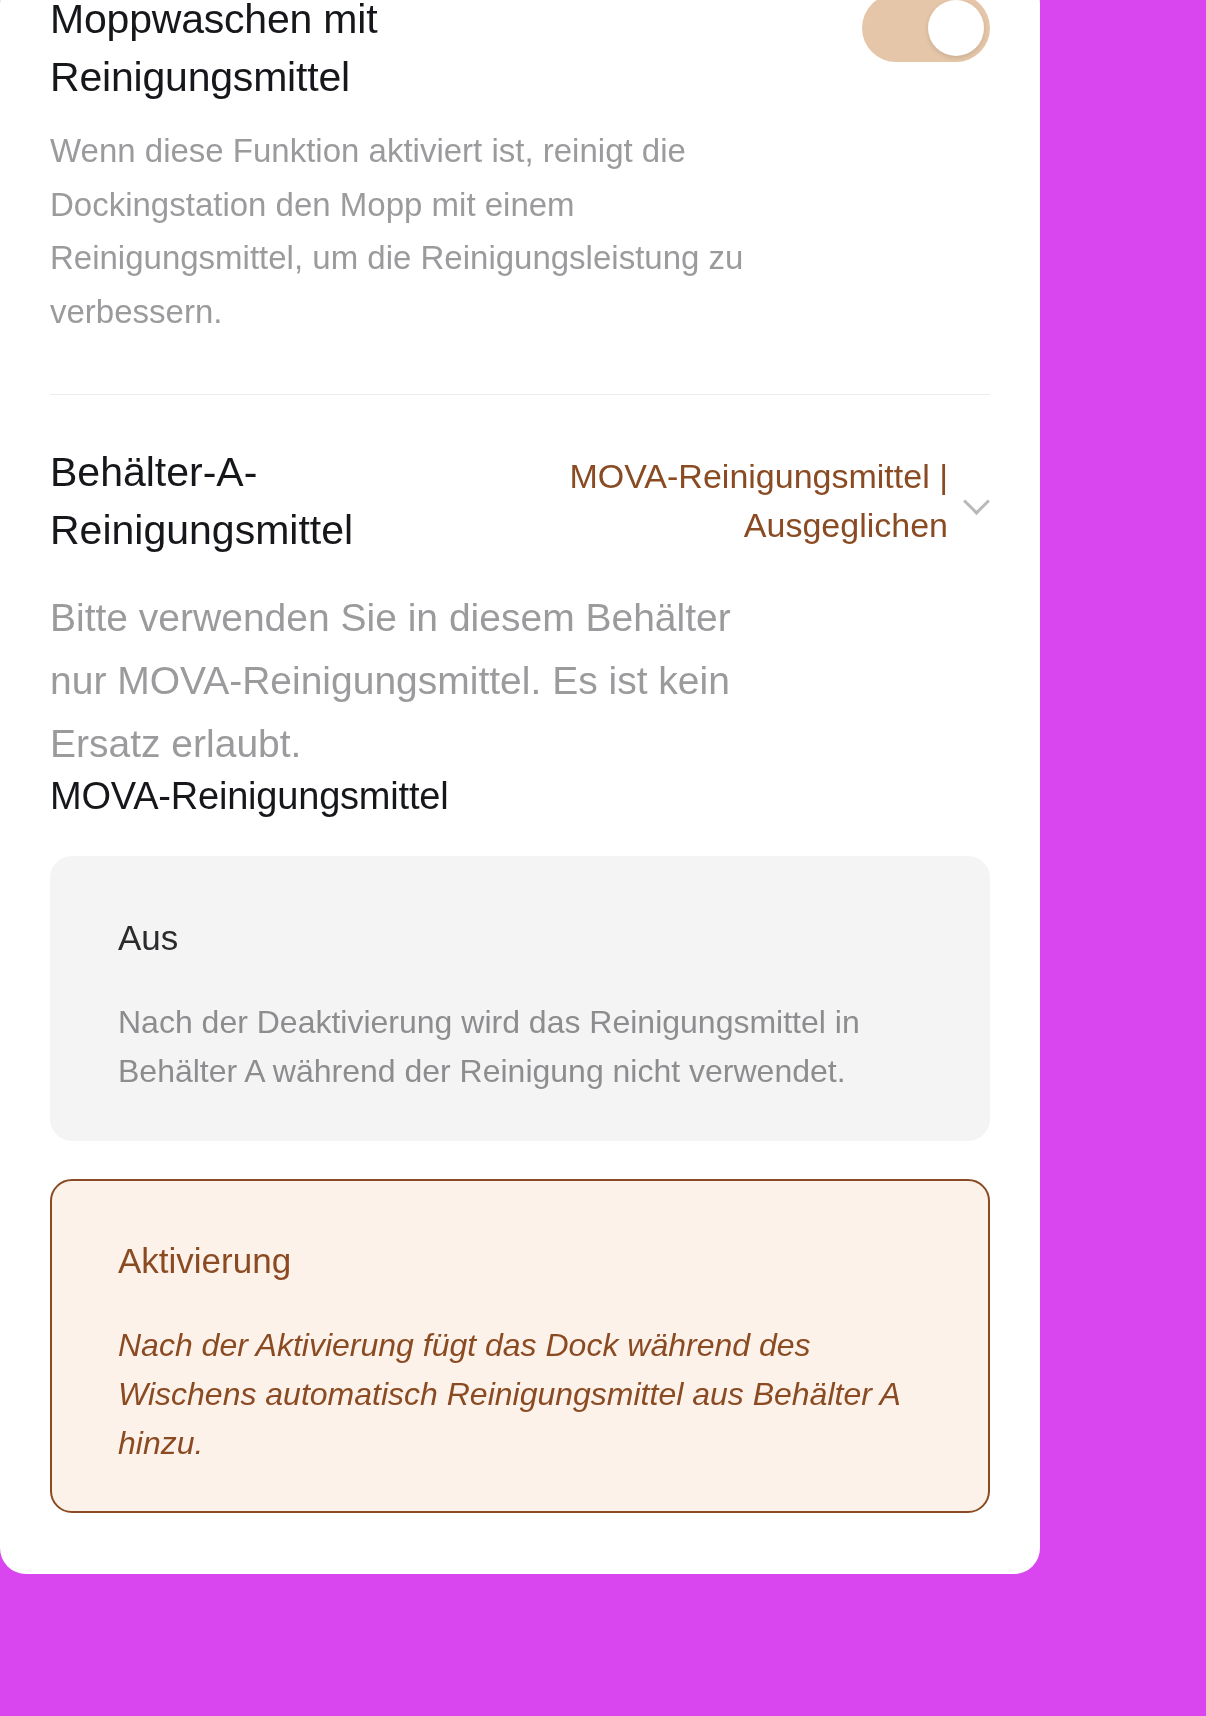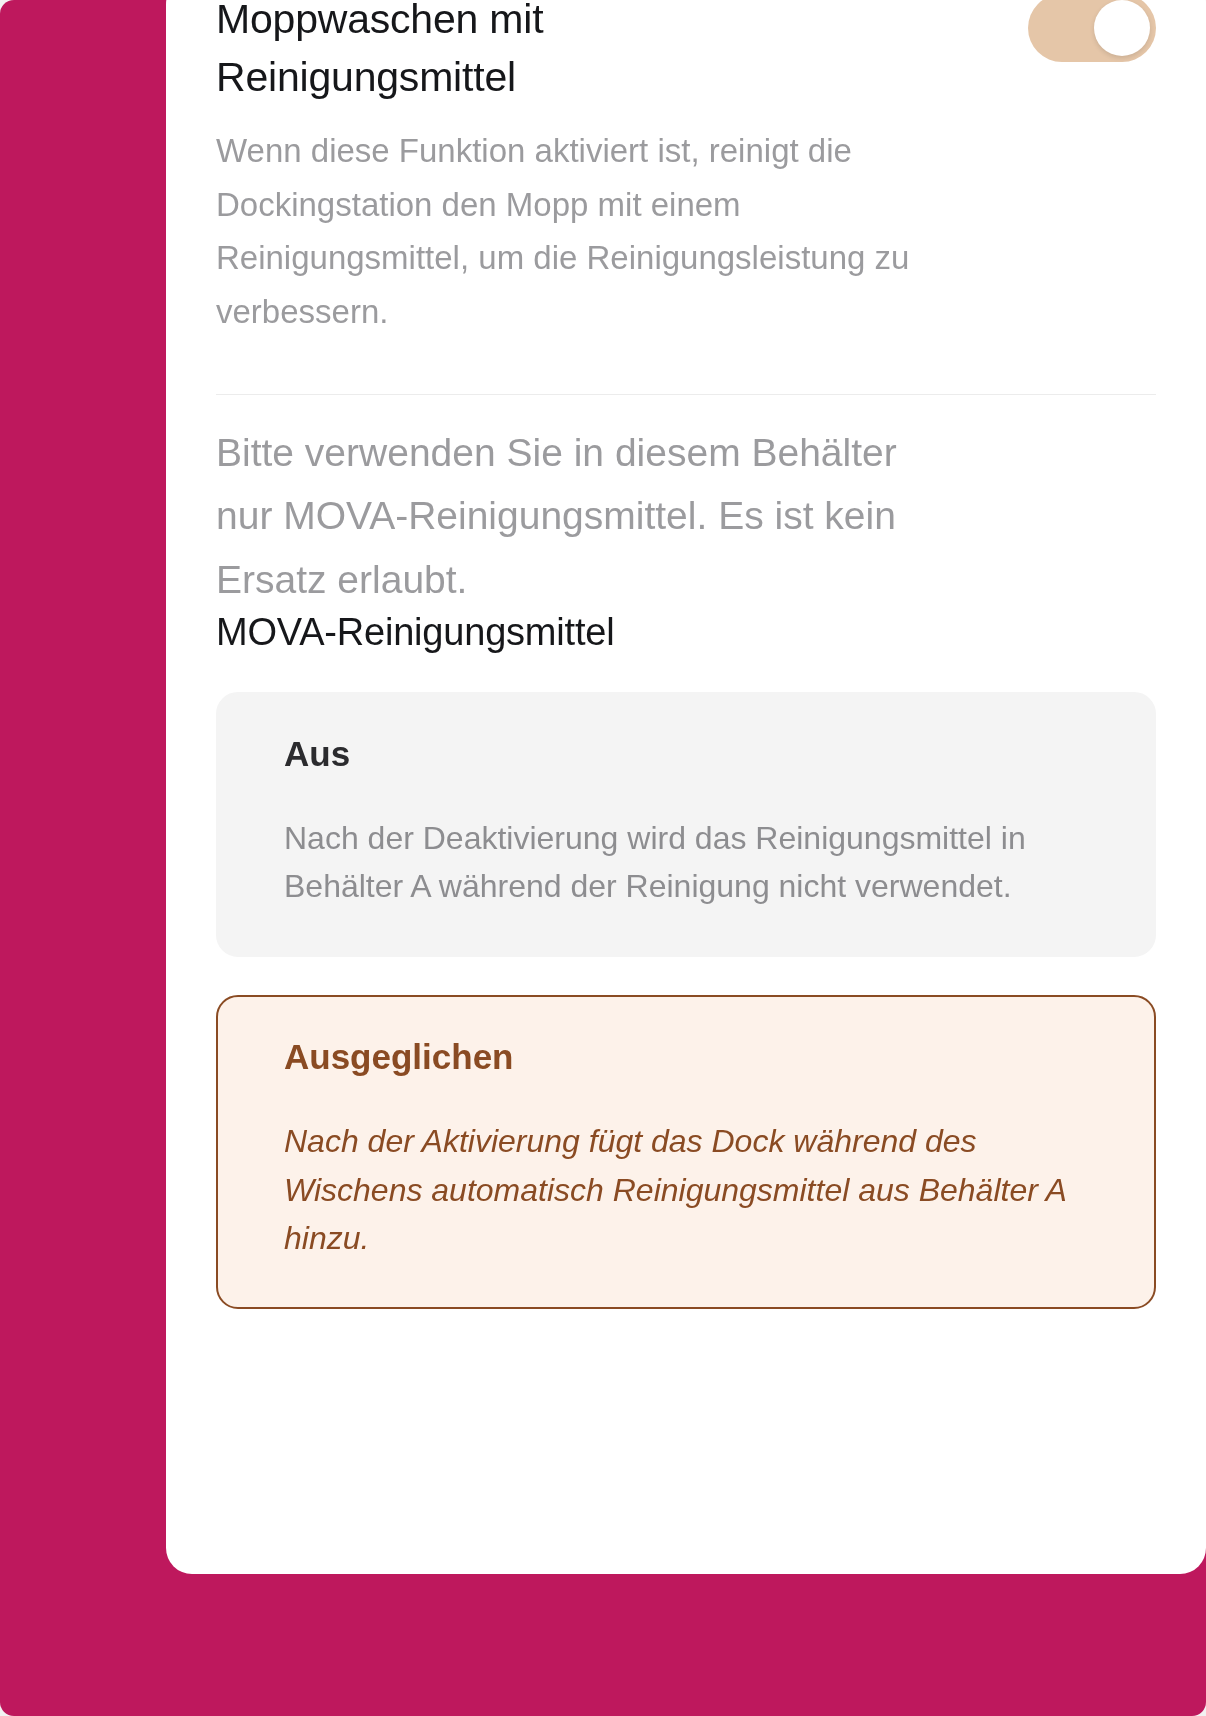--- a/index.html
+++ b/index.html
@@ -11,25 +11,24 @@
   }
   body {
     width: 1206px;
     height: 1716px;
     overflow: hidden;
   }
 
   .page {
     width: 1206px;
     height: 1716px;
-    background: #be185d;
+    background: #d946ef;
     box-sizing: border-box;
     display: flex;
-    justify-content: flex-end;
-    border-radius: 14px;
+    justify-content: flex-start;
   }
 
   .card {
     width: 1040px;
     margin: 0 0 0 0;
     background: #ffffff;
     border-radius: 26px;
     box-sizing: border-box;
     padding: 0 50px;
     position: relative;
@@ -160,23 +159,24 @@
   .opt-plain {
     background: #f4f4f4;
     border: 2px solid #f4f4f4;
   }
   .opt-selected {
     background: #fdf2ea;
     border: 2px solid #8a4b23;
   }
   .opt-title {
     font-size: 35px;
-    font-weight: 700;
+    font-weight: 400;
     color: #2b2b2e;
     margin-bottom: 18px;
+    margin-top: 20px;
   }
   .opt-selected .opt-title {
     color: #8a4b23;
   }
   .opt-text {
     font-size: 32px;
     line-height: 1.52;
     color: #8d8d90;
     margin-top: 40px;
   }
@@ -194,28 +194,35 @@
     <div class="row">
       <div class="row-title">Moppwaschen mit Reinigungsmittel</div>
       <div class="toggle">
         <div class="knob"></div>
       </div>
     </div>
     <div class="desc">Wenn diese Funktion aktiviert ist, reinigt die Dockingstation den Mopp mit einem Reinigungsmittel, um die Reinigungsleistung zu verbessern.</div>
 
     <div class="divider"></div>
 
+    <div class="sel-row">
+      <div class="sel-title">Behälter-A-Reinigungsmittel</div>
+      <div class="sel-value-wrap">
+        <div class="sel-value">MOVA-Reinigungsmittel | Ausgeglichen</div>
+        <div class="chev"></div>
+      </div>
+    </div>
     <div class="desc2">Bitte verwenden Sie in diesem Behälter nur MOVA-Reinigungsmittel. Es ist kein Ersatz erlaubt.</div>
 
     <div class="subhead">MOVA-Reinigungsmittel</div>
 
     <div class="opt opt-plain">
       <div class="opt-title">Aus</div>
       <div class="opt-text">Nach der Deaktivierung wird das Reinigungsmittel in Behälter A während der Reinigung nicht verwendet.</div>
     </div>
 
     <div class="opt opt-selected">
-      <div class="opt-title">Ausgeglichen</div>
+      <div class="opt-title">Aktivierung</div>
       <div class="opt-text">Nach der Aktivierung fügt das Dock während des Wischens automatisch Reinigungsmittel aus Behälter A hinzu.</div>
     </div>
 
   </div>
 </div>
 
 </body></html>

